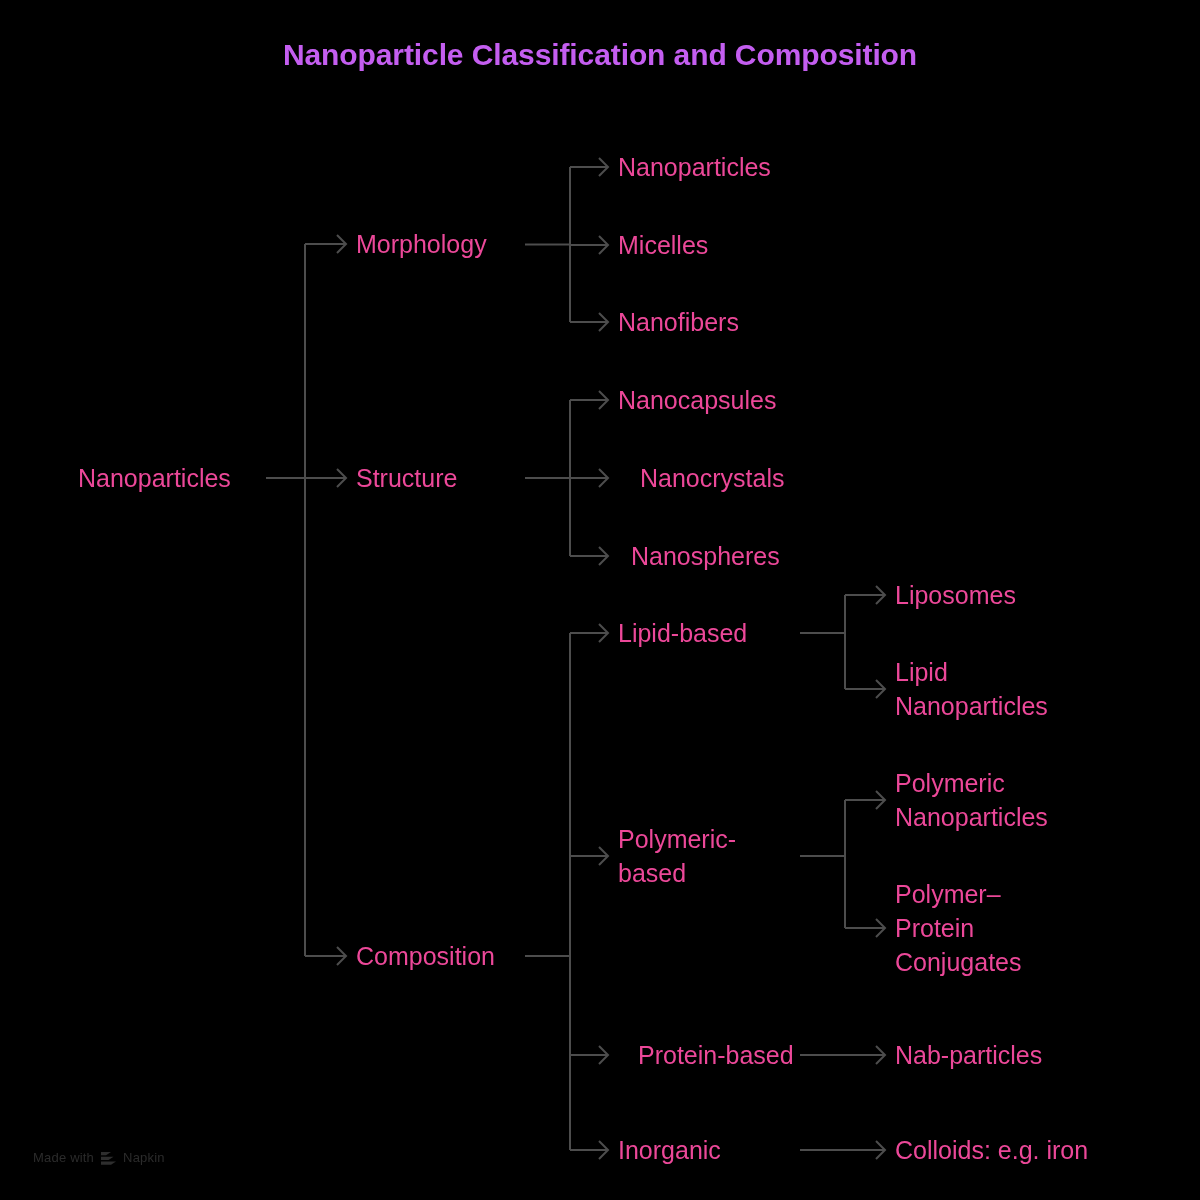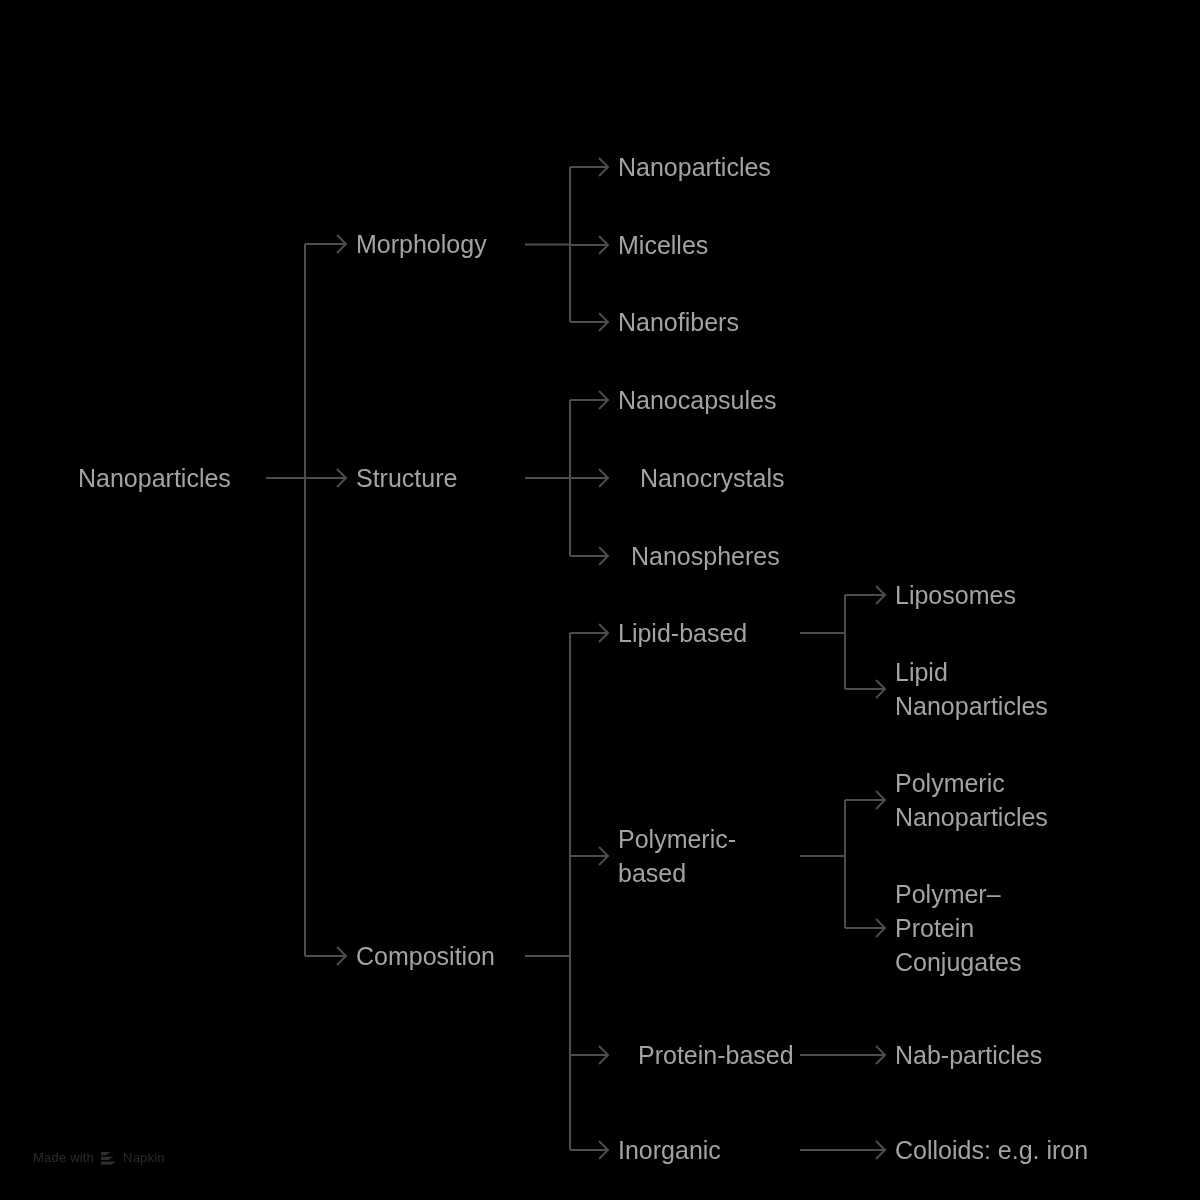--- a/index.html
+++ b/index.html
@@ -51,21 +51,21 @@
   }
   .arrowhead {
     fill: none;
     stroke: #4d4d4d;
     stroke-width: 2;
     stroke-linecap: butt;
     stroke-linejoin: miter;
   }
   .node-label {
     position: absolute;
-    color: #a3a3a3;
+    color: #ec4899;
     font-family: "Liberation Sans", sans-serif;
     font-size: 25px;
     line-height: 34px;
     white-space: pre-line;
     letter-spacing: 0px;
   }
   .node-root {
     font-size: 25px;
   }
   #watermark {
@@ -87,20 +87,21 @@
     height: 15px;
     position: relative;
     top: 1px;
   }
 </style>
 </head>
 <body>
 
 <div id="canvas">
 
+  <div id="diagram-title">Nanoparticle Classification and Composition</div>
 
   <svg id="tree" viewBox="0 0 1200 1200" xmlns="http://www.w3.org/2000/svg" aria-hidden="true">
     <g id="connector-group">
         <path d="M 266 478 L 305 478" class="conn"></path>
         <path d="M 305 244 L 305 956" class="conn"></path>
         <path d="M 305 244 L 346 244" class="conn"></path>
         <path d="M 337 235 L 346 244 L 337 253" class="arrowhead"></path>
         <path d="M 305 478 L 346 478" class="conn"></path>
         <path d="M 337 469 L 346 478 L 337 487" class="arrowhead"></path>
         <path d="M 305 956 L 346 956" class="conn"></path>

